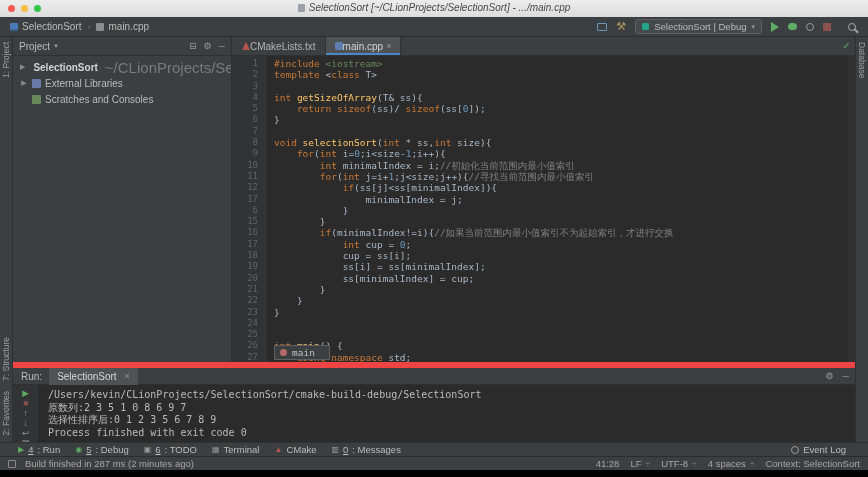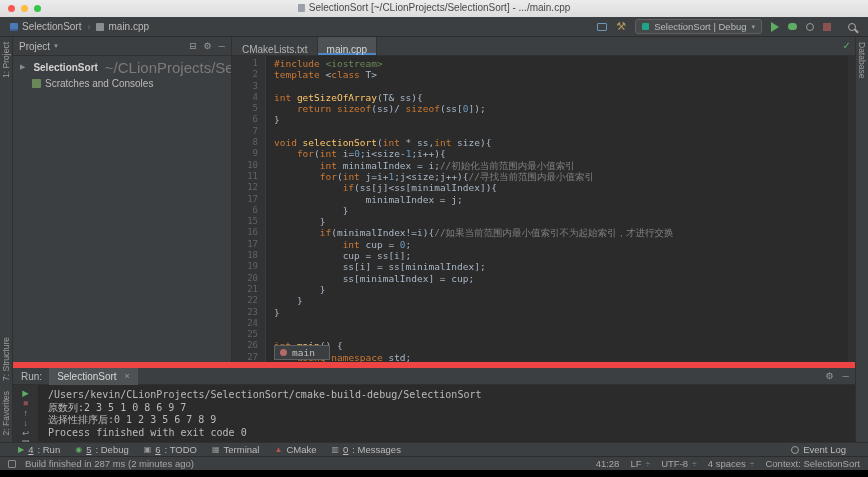--- a/index.html
+++ b/index.html
@@ -1,21 +1,21 @@
 <!DOCTYPE html>
 <html><head>
 <meta charset="utf-8">
 <style>
   *{margin:0;padding:0;box-sizing:border-box;}
   html,body{width:868px;height:477px;overflow:hidden;background:#000;}
   body{font-family:"Liberation Sans","DejaVu Sans",sans-serif;}
   .app{position:relative;width:868px;height:470px;background:#3c3f41;overflow:hidden;}
 
   
-  .titlebar{position:absolute;top:0;left:0;right:0;height:25px;background:linear-gradient(#ececec,#d6d6d6);border-bottom:1px solid #b2b2b2;}
+  .titlebar{position:absolute;top:0;left:0;right:0;height:25px;background:linear-gradient(#ececec,#d6d6d6);border-bottom:1px solid #b2b2b2;font-style:italic;}
   .traffic{position:absolute;left:8px;top:5px;display:flex;gap:6px;}
   .tl{width:7px;height:7px;border-radius:50%;}
   .tl-red{background:#fc5753;}
   .tl-yellow{background:#fdbc40;}
   .tl-green{background:#33c748;}
   .title{text-align:center;font-size:10px;color:#494949;line-height:16px;white-space:nowrap;}
   .title-ic{display:inline-block;width:7px;height:8px;background:#9aa0a6;border-radius:1px;margin-right:4px;vertical-align:-1px;}
 
   
   .navrow{position:absolute;top:17px;left:0;right:0;height:20px;background:#3c3f41;border-bottom:1px solid #2d2d2d;display:flex;align-items:center;padding:0 8px;}
@@ -45,21 +45,21 @@
   .striplabel{writing-mode:vertical-rl;transform:rotate(180deg);font-size:8.5px;color:#9d9d9d;padding:5px 0;margin:0 auto;white-space:nowrap;}
   .striplabel-r{transform:none;}
   .lstrip-bottom{position:absolute;bottom:2px;left:0;width:100%;display:flex;flex-direction:column;align-items:center;}
   .center{position:absolute;left:13px;right:13px;top:0;height:100%;}
 
   
   .hdrrow{position:relative;height:19px;display:flex;}
   .proj-header{width:219px;background:#3c3f41;border-bottom:1px solid #303030;border-right:1px solid #303030;display:flex;align-items:center;gap:4px;padding:0 6px;font-size:10px;color:#bbb;}
   .ph-icons{margin-left:auto;display:flex;gap:7px;color:#9a9a9a;font-size:9px;}
   .editor-tabs{flex:1;background:#3c3f41;border-bottom:1px solid #303030;display:flex;align-items:stretch;padding-left:1px;position:relative;}
-  .etab{display:flex;align-items:center;gap:7px;font-size:10px;color:#b4b4b4;padding:0 9px;border-right:1px solid #323232;flex-direction:column;}
+  .etab{display:flex;align-items:center;gap:0;font-size:10px;color:#b4b4b4;padding:0 9px;border-right:1px solid #323232;}
   .etab.active{background:#4e5254;color:#d6d6d6;box-shadow:inset 0 -2px 0 #4a88c7;}
   .tab-ic{width:8px;height:8px;border-radius:1px;display:inline-block;}
   .ic-cmake{background:#b5544d;clip-path:polygon(50% 0,100% 100%,0 100%);}
   .ic-cpp{background:#5c7fb0;}
   .tab-close{color:#9a9a9a;font-size:9px;margin-left:3px;}
   .editor-check{position:absolute;right:4px;top:3px;color:#5fad65;font-size:10px;}
 
   
   .splitrow{position:absolute;top:19px;left:0;right:0;height:306px;display:flex;}
   .project-pane{width:219px;background:#3c3f41;border-right:1px solid #303030;padding-top:3px;overflow:hidden;}
@@ -191,20 +191,25 @@
         <span class="editor-check">✓</span>
       </div>
 
       <div class="splitrow">
         <div class="project-pane" id="projectTree">
             <div class="tree-row">
               <span class="tree-arrow">▶</span>
               <span class="tree-ic ic-folder"></span>
               <span class="tree-label">SelectionSort</span>
               <span class="tree-suffix">~/CLionProjects/SelectionSort</span>
+            </div>
+            <div class="tree-row">
+              <span class="tree-arrow">▶</span>
+              <span class="tree-ic ic-libraries"></span>
+              <span class="tree-label">External Libraries</span>
             </div>
             <div class="tree-row">
               <span class="tree-arrow"></span>
               <span class="tree-ic ic-scratches"></span>
               <span class="tree-label">Scratches and Consoles</span>
             </div>
           </div>
         <div class="editor">
           <div class="gutter" id="gutter">
               <div class="gl">1</div>

